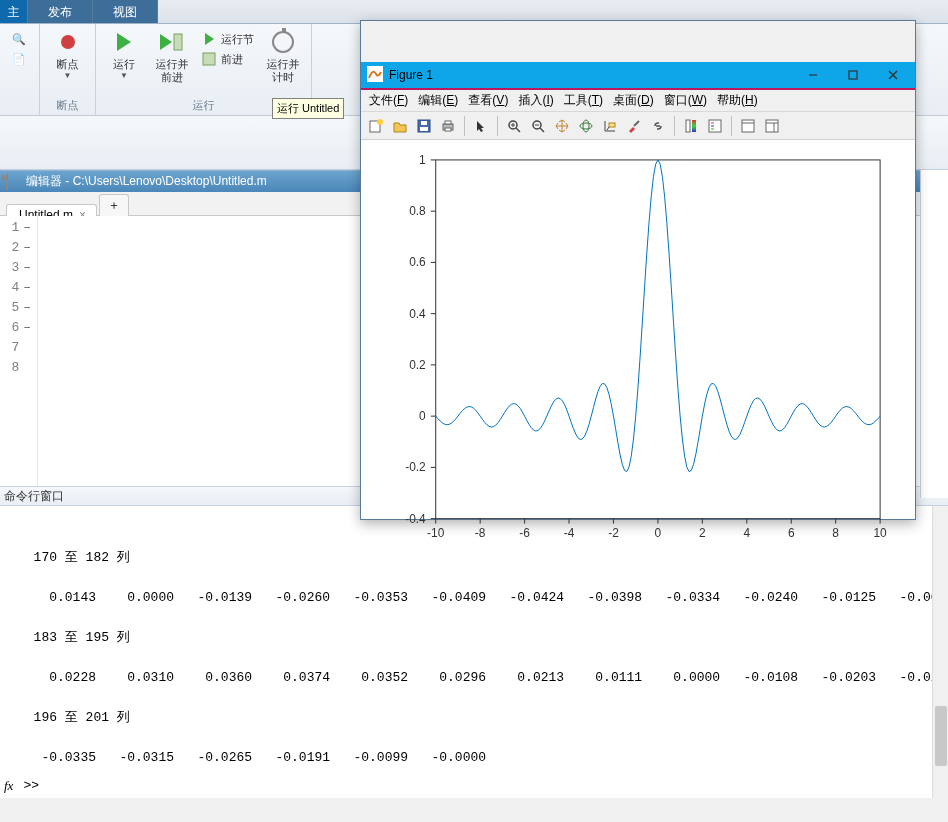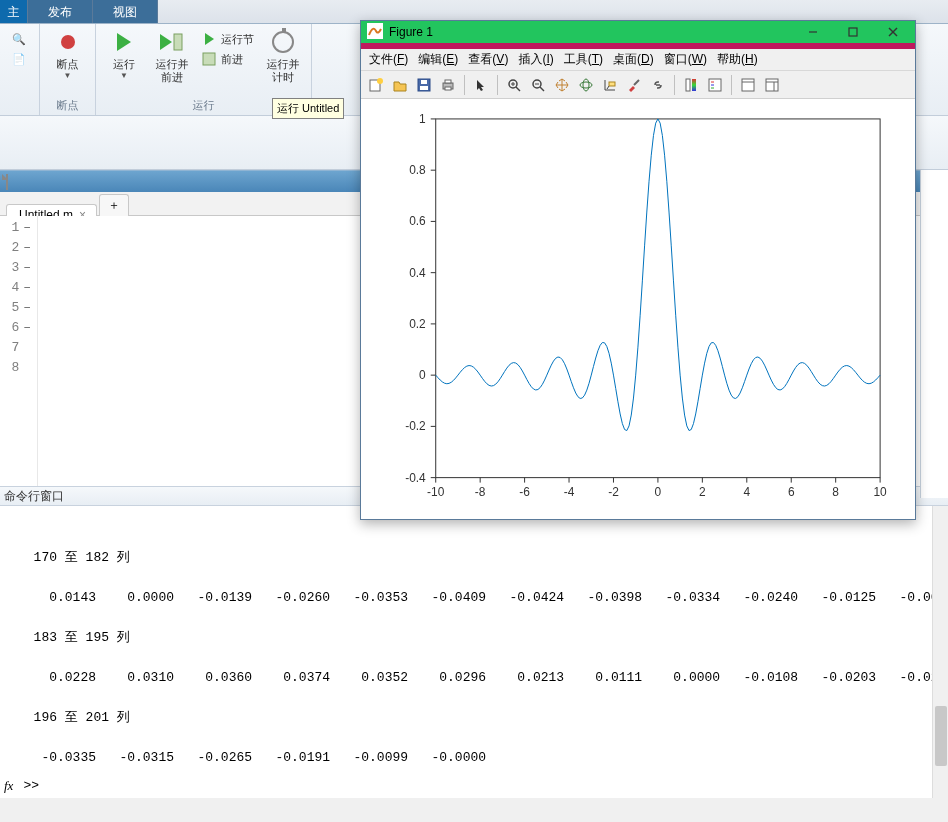--- a/index.html
+++ b/index.html
@@ -184,23 +184,23 @@
     position:absolute;
     left:360px; top:20px;
     width:556px; height:500px;
     background:#f0f0f0;
     border:1px solid #5a7a9a;
     box-shadow:0 4px 12px rgba(0,0,0,.3);
     display:flex; flex-direction:column;
     z-index:100;
   }
   .figwin-titlebar {
-    height:28px; background:#22c55e;
+    height:28px; background:#0ea5e9;
     display:flex; align-items:center; justify-content:space-between;
-    padding:0 2px 0 6px; border-bottom:6px solid #be185d;
+    padding:0 2px 0 6px; border-bottom:2px solid #be185d;margin-top:41px;
   }
   .figwin-titlebar .left { display:flex; align-items:center; gap:6px; }
   .figwin-titlebar .ctrls { display:flex; }
   .figwin-titlebar .ctrl {
     width:40px; height:26px; display:flex; align-items:center; justify-content:center;
     cursor:pointer;
   }
   .figwin-menubar {
     height:22px; background:#f0f0f0;
     display:flex; align-items:center; gap:10px; padding-left:8px;
@@ -320,20 +320,21 @@
     <div class="caption">运行</div>
   </div>
 </div>
 
 <div class="tooltip">运行 Untitled</div>
 
 <div style="height:54px;background:linear-gradient(#f5f8fb,#e8eef4);border-bottom:1px solid #c2cdda"></div>
 
 <div class="editor-title">
   <span class="ico"><span class="doc-ico"></span></span>
+  <span>编辑器 - C:\Users\Lenovo\Desktop\Untitled.m</span>
 </div>
 
 <div class="editor-tabs">
   <div class="editor-tab">
     <span>Untitled.m</span>
     <span class="close">×</span>
   </div>
   <div class="editor-tab-add">＋</div>
 </div>
 

